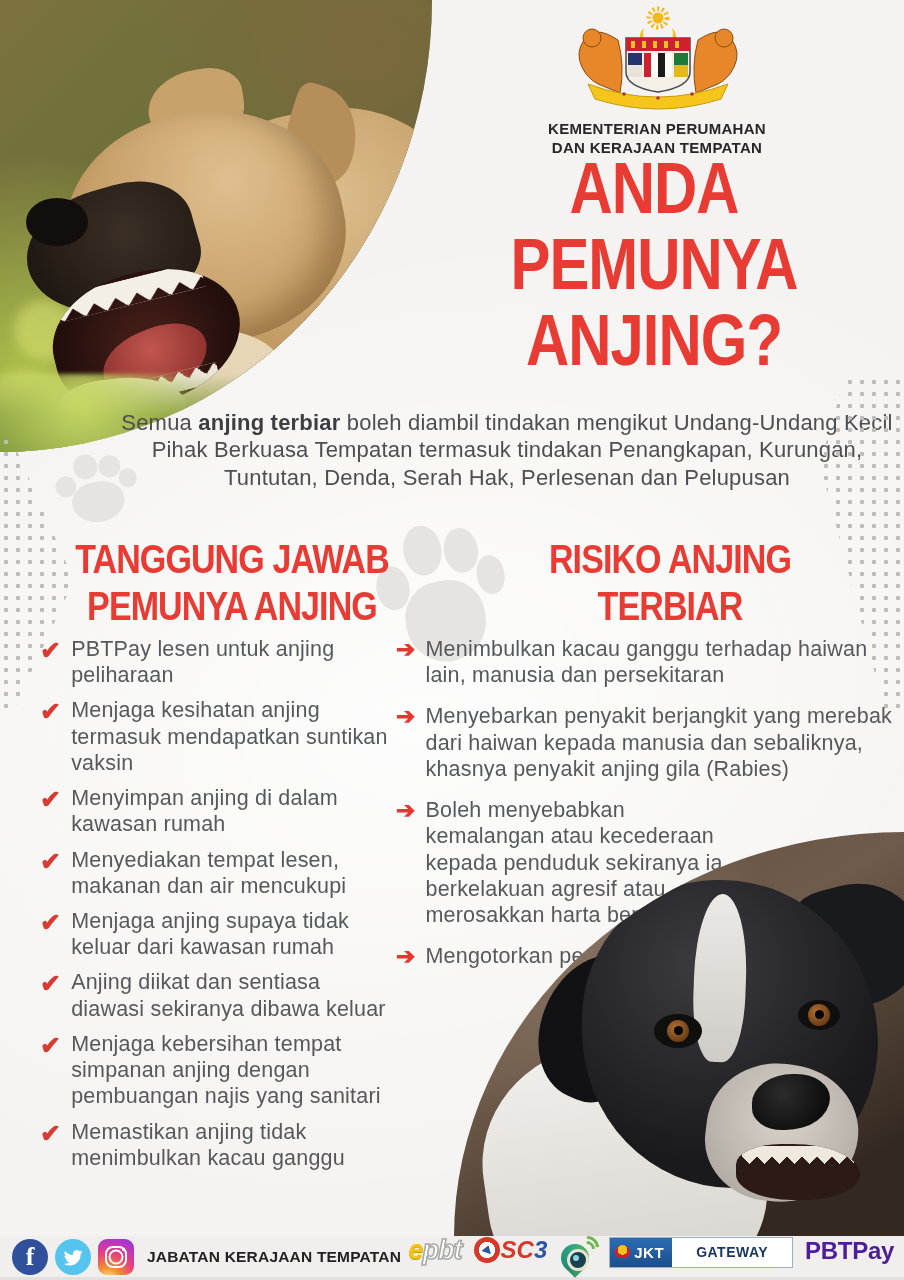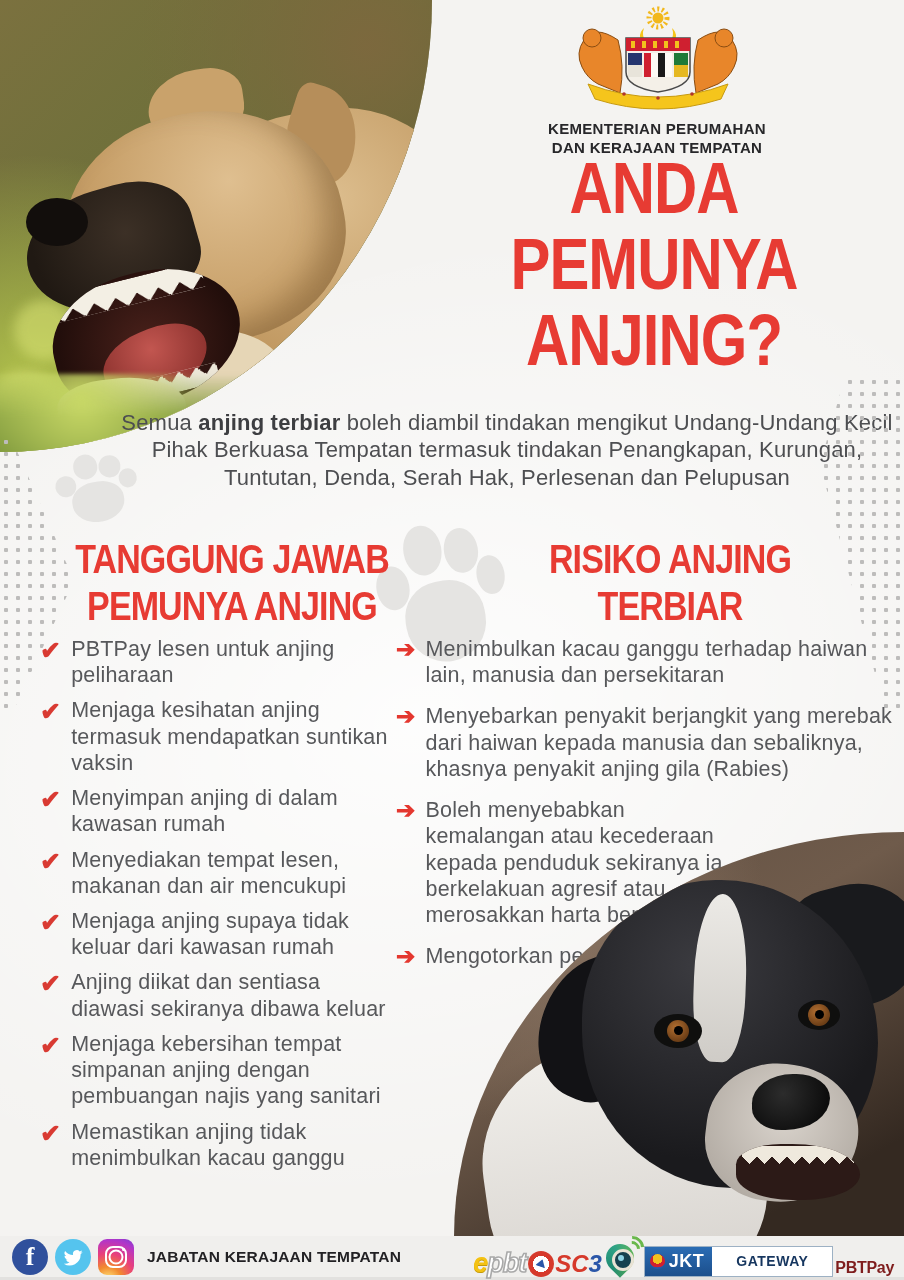--- a/index.html
+++ b/index.html
@@ -128,21 +128,21 @@
   .soc{width:36px;height:36px;border-radius:50%;margin-right:7px;display:flex;align-items:center;justify-content:center;flex:0 0 auto;}
   .fb{background:#30509c;color:#fff;font-weight:700;font-size:26px;font-family:"Liberation Serif",serif;}
   .tw{background:#55c4ee;}
   .ig{border-radius:9px;background:radial-gradient(circle at 28% 115%, #fdd36b 0 8%, #f28a2e 28%, #e9407a 55%, #b335c8 82%, #7b3fd4 100%);
     position:relative;}
   .ig .frame{position:absolute;inset:7px;border:2.5px solid #fff;border-radius:8px;}
   .ig .lens{position:absolute;left:50%;top:50%;width:11px;height:11px;border:2.5px solid #fff;border-radius:50%;transform:translate(-50%,-50%);}
   .ig .dot{position:absolute;right:9px;top:9px;width:3px;height:3px;border-radius:50%;background:#fff;}
   .dept{margin-left:6px;font-weight:700;font-size:15.5px;color:#222124;letter-spacing:.2px;}
   .spacer{flex:1;}
-  .logo-row{display:flex;align-items:flex-end;gap:2px;}
+  .logo-row{display:flex;align-items:flex-start;gap:12px;}
   .epbt{font-weight:700;font-style:italic;font-size:27px;letter-spacing:-1px;line-height:1;}
   .epbt .e{color:#f4c213;text-shadow:0 1px 0 #c59a07;}
   .epbt .rest{color:#fff;-webkit-text-stroke:1.6px #a9a9a9;}
   .osc3{display:flex;align-items:center;font-style:italic;font-weight:700;font-size:24px;line-height:1;}
   .osc3 .o{width:26px;height:26px;border-radius:50%;background:radial-gradient(circle, #fff 0 44%, #d6392b 45%);
     display:flex;align-items:center;justify-content:center;margin-right:1px;}
   .osc3 .o i{width:10px;height:10px;background:#2a56a8;clip-path:polygon(50% 0,100% 78%,0 78%);transform:rotate(18deg);}
   .osc3 .sc{color:#d6392b;}
   .osc3 .three{color:#2a56a8;}
   .pinlogo{position:relative;width:38px;height:40px;flex:0 0 auto;}
@@ -151,23 +151,23 @@
   .pinlogo .ring{position:absolute;left:8px;top:12px;width:16px;height:16px;border-radius:50%;
     background:#17424f;border:3px solid #e9e3d4;}
   .pinlogo .cam{position:absolute;left:14px;top:18px;width:6px;height:6px;border-radius:50%;background:#8fd4e4;}
   .pinlogo .w1,.pinlogo .w2{position:absolute;border:3px solid transparent;border-top-color:#6ab84c;border-radius:50%;transform:rotate(43deg);}
   .pinlogo .w1{right:2px;top:4px;width:10px;height:10px;}
   .pinlogo .w2{right:-2px;top:-1px;width:17px;height:17px;}
   .jkt{display:flex;align-items:stretch;height:29px;border:1px solid #9db1c4;background:#fff;}
   .jkt .blue{display:flex;align-items:center;background:linear-gradient(#2a6cb4,#1c4f8c);padding:0 8px 0 5px;gap:4px;}
   .jkt .mini-crest{width:15px;height:15px;border-radius:50%;
     background:radial-gradient(circle at 50% 32%, #f2c21d 0 38%, #cf2030 39% 68%, #2a56a8 69%);}
-  .jkt .jkt-txt{color:#fff;font-weight:700;font-size:18px;letter-spacing:.5px;}
+  .jkt .jkt-txt{color:#fff;font-weight:700;font-size:15px;letter-spacing:.5px;}
   .jkt .gateway{display:flex;align-items:center;padding:0 24px;color:#16365f;font-weight:700;font-size:14px;letter-spacing:.5px;}
-  .pbtpay{font-weight:700;font-size:16px;color:#7f1d1d;letter-spacing:-.3px;}
+  .pbtpay{font-weight:700;font-size:24px;color:#4c1d95;letter-spacing:-.3px;}
 </style>
 </head>
 <body>
 
 <div id="poster">
 
   <div class="abs bg-swoosh"></div>
 
   <div class="abs photo-top">
     <div class="pt-bg"></div>

